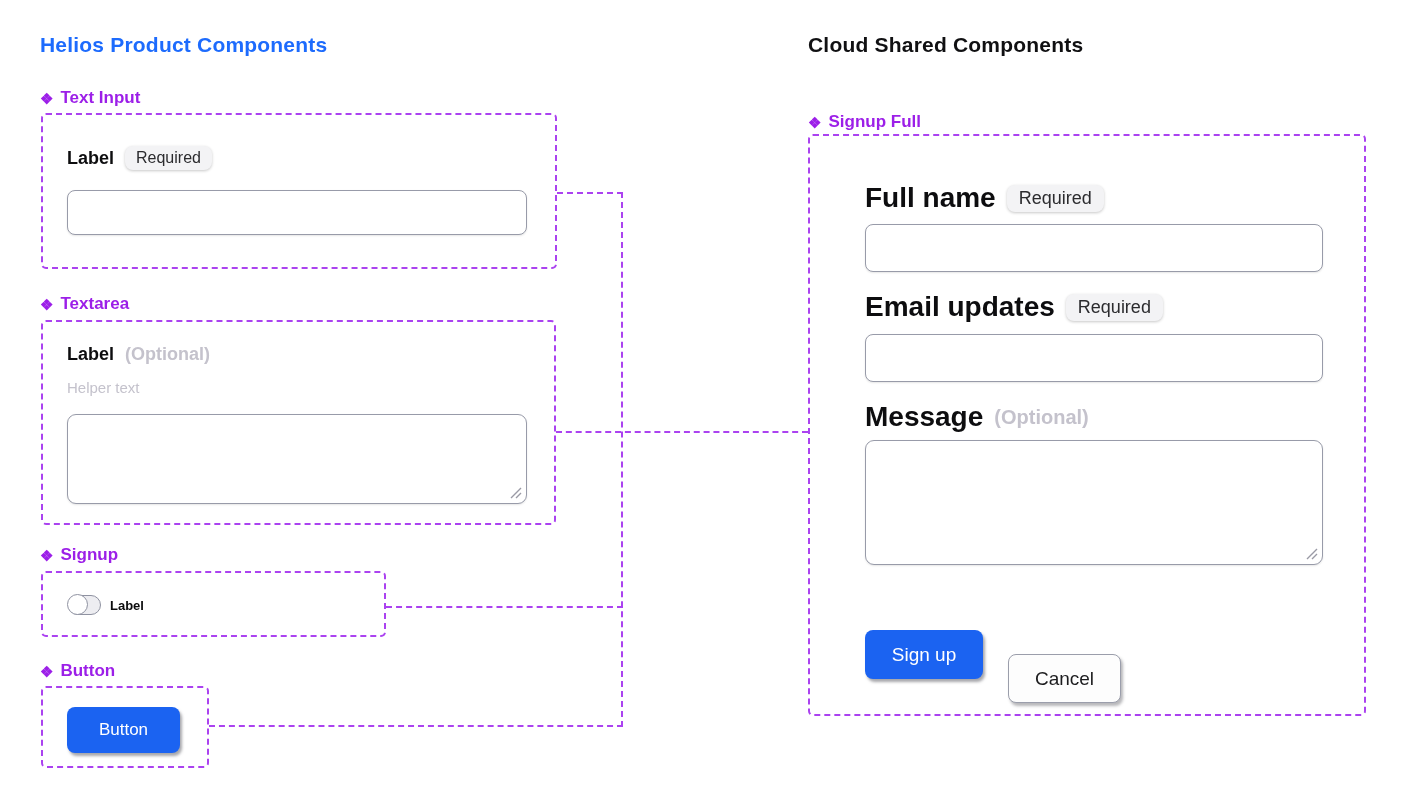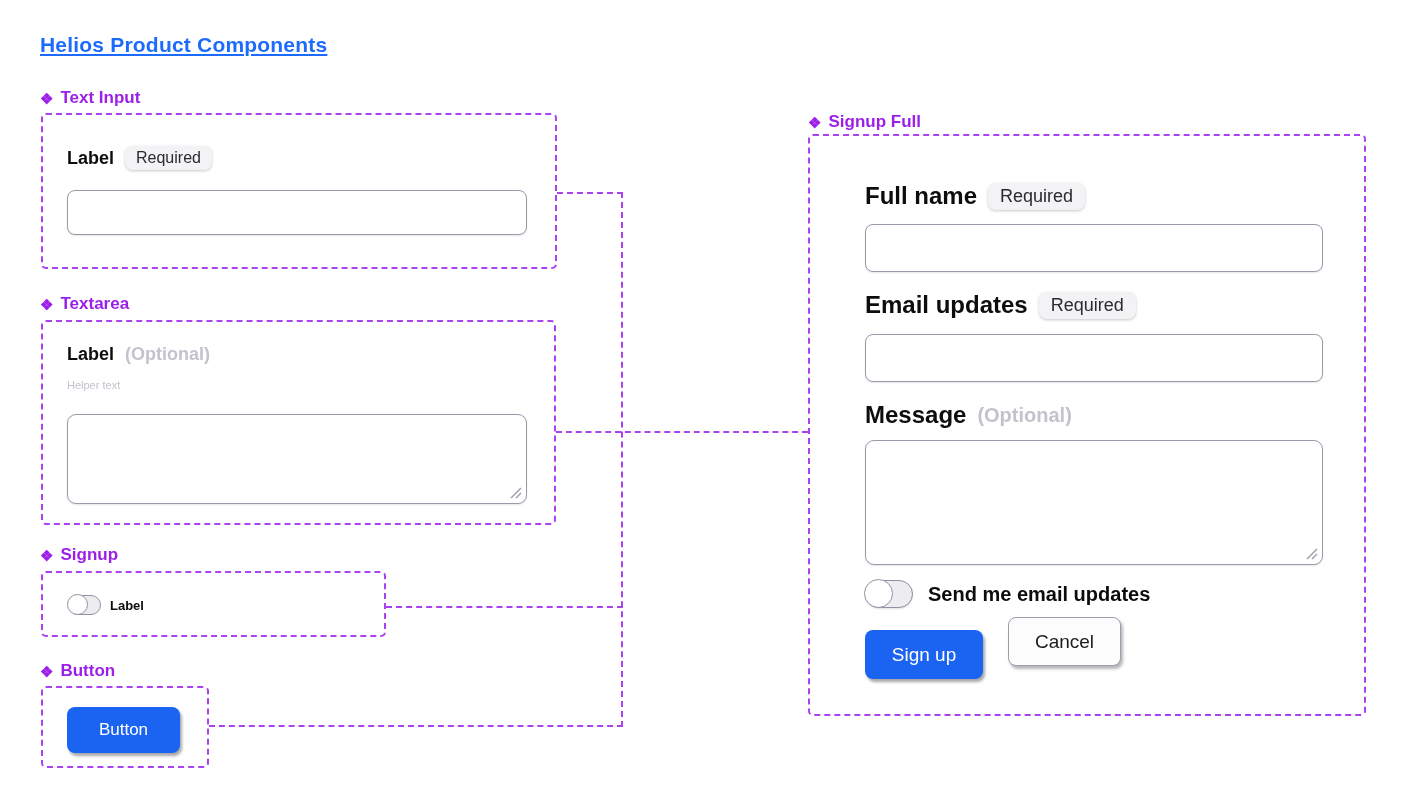--- a/index.html
+++ b/index.html
@@ -21,27 +21,27 @@
   .title-right{color:#101012;}
 
   .comp-label{position:absolute;display:flex;align-items:center;gap:7px;
     font-size:17px;font-weight:bold;color:var(--purple-label);}
   .comp-label .icon{font-size:15px;line-height:1;}
 
   .dashed-box{position:absolute;border:2px dashed var(--purple-dash);border-radius:5px;}
 
   .field-row{position:absolute;display:flex;align-items:center;gap:11px;}
   .field-label{font-weight:bold;color:var(--text-dark);font-size:18px;}
-  .field-label.lg{font-size:24px;}
+  .field-label.lg{font-size:28px;}
   .badge{background:var(--badge-bg);border-radius:8px;padding:3px 11px;
     color:#2b2b2e;font-size:16px;box-shadow:0 1px 3px rgba(0,0,0,.22);}
   .badge.lg{font-size:18px;padding:3px 12px;}
   .optional{color:var(--muted);font-weight:bold;font-size:18px;}
   .optional.lg{font-size:20px;}
-  .helper-text{position:absolute;color:var(--muted);font-size:11px;}
+  .helper-text{position:absolute;color:var(--muted);font-size:15px;}
 
   .text-input{position:absolute;background:#fff;border:1.6px solid var(--input-border);
     border-radius:8px;box-shadow:0 1px 2px rgba(0,0,0,.10);font-size:17px;padding:0 10px;color:#111;}
   .textarea-wrap{position:absolute;}
   .textarea-wrap textarea{width:100%;height:100%;background:#fff;border:1.6px solid var(--input-border);
     border-radius:9px;box-shadow:0 1px 2px rgba(0,0,0,.10);resize:none;font-size:17px;padding:8px 10px;}
   .grip{position:absolute;right:5px;bottom:5px;width:13px;height:13px;pointer-events:none;}
 
   .toggle{position:relative;background:#ededf1;border:1.5px solid #8f92a1;border-radius:999px;cursor:pointer;}
   .toggle .knob{position:absolute;background:#fff;border:1.5px solid #8f92a1;border-radius:50%;}
@@ -67,21 +67,21 @@
 <body>
 
 <div class="canvas">
 
   <div class="connector-h" style="left:557px;top:192px;width:66px;"></div>
   <div class="connector-v" style="left:621px;top:192px;height:535px;"></div>
   <div class="connector-h" style="left:556px;top:431px;width:252px;"></div>
   <div class="connector-h" style="left:386px;top:606px;width:237px;"></div>
   <div class="connector-h" style="left:209px;top:725px;width:414px;"></div>
 
-  <div class="panel-title title-left" style="left:40px;top:33px;text-decoration:underline;">Helios Product Components</div>
+  <div class="panel-title title-left" style="left:40px;top:33px;">Helios Product Components</div>
 
   <div class="comp-label" style="left:40px;top:88px;">
     <span class="icon">❖</span>
     <span>Text Input</span>
   </div>
   <div class="dashed-box" style="left:41px;top:113px;width:516px;height:156px;">
     <div class="field-row" style="left:24px;top:31px;">
       <span class="field-label">Label</span>
       <span class="badge">Required</span>
     </div>
@@ -120,20 +120,21 @@
   </div>
 
   <div class="comp-label" style="left:40px;top:661px;">
     <span class="icon">❖</span>
     <span>Button</span>
   </div>
   <div class="dashed-box" style="left:41px;top:686px;width:168px;height:82px;">
     <button class="btn-primary" style="left:24px;top:19px;width:113px;height:46px;font-size:17px;">Button</button>
   </div>
 
+  <div class="panel-title title-right" style="left:808px;top:33px;">Cloud Shared Components</div>
 
   <div class="comp-label" style="left:808px;top:112px;">
     <span class="icon">❖</span>
     <span>Signup Full</span>
   </div>
 
   <div class="dashed-box" style="left:808px;top:134px;width:558px;height:582px;">
 
     <div class="field-row" style="left:55px;top:46px;">
       <span class="field-label lg">Full name</span>
@@ -151,24 +152,18 @@
       <span class="field-label lg">Message</span>
       <span class="optional lg">(Optional)</span>
     </div>
     <div class="textarea-wrap" style="left:55px;top:304px;width:458px;height:125px;">
       <textarea style=""></textarea>
       <svg class="grip" viewBox="0 0 13 13">
         <path d="M2 12 L12 2 M7 12 L12 7" stroke="#9a9aa5" stroke-width="1.4" fill="none"></path>
       </svg>
     </div>
 
-    <div class="toggle-row" style="left:55px;top:444px;">
-      <div class="toggle toggle-lg">
-          <div class="knob"></div>
-        </div>
-      <span class="toggle-label-lg">Send me email updates</span>
-    </div>
 
     <button class="btn-primary" style="left:55px;top:494px;width:118px;height:49px;font-size:19px;">Sign up</button>
-    <button class="btn-secondary" style="left:198px;top:481px;width:113px;height:49px;font-size:19px;">Cancel</button>
+    <button class="btn-secondary" style="left:198px;top:518px;width:113px;height:49px;font-size:19px;">Cancel</button>
   </div>
 
 </div>
 
 </body></html>

